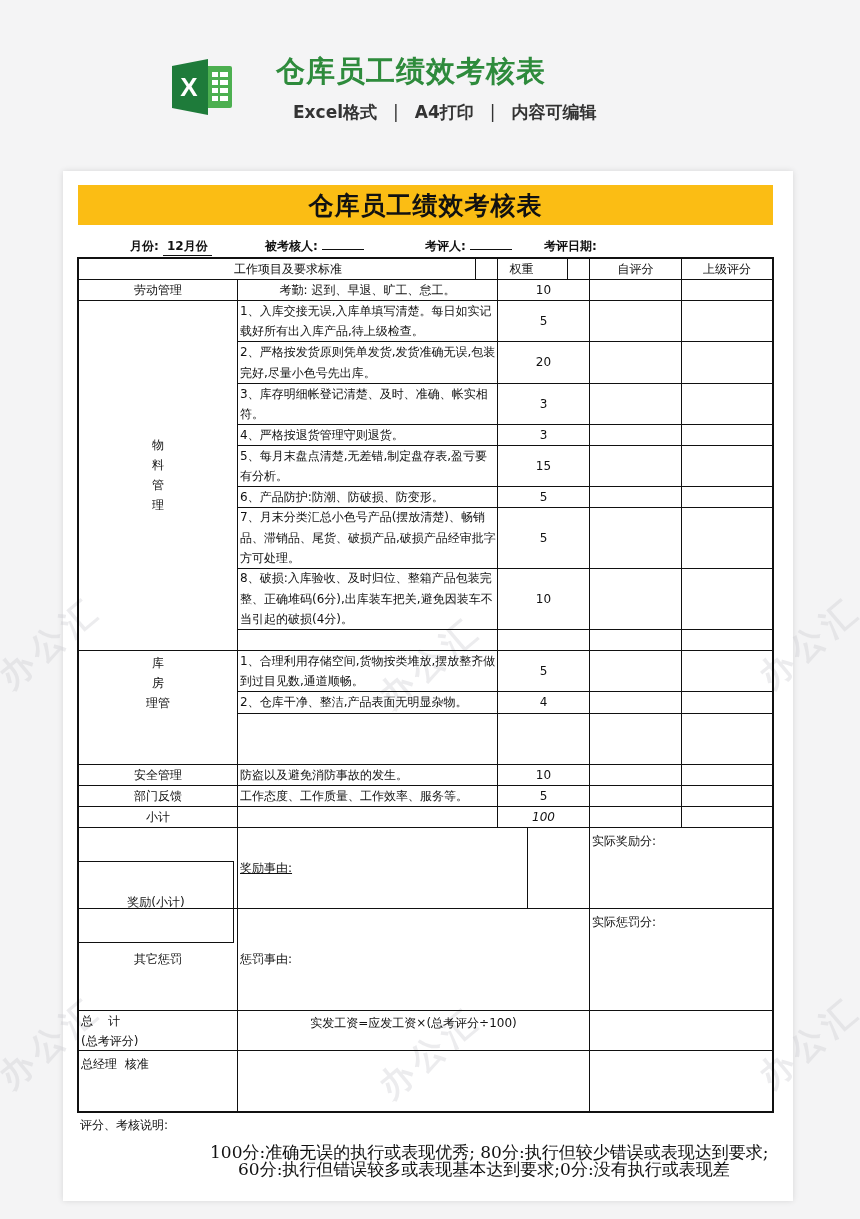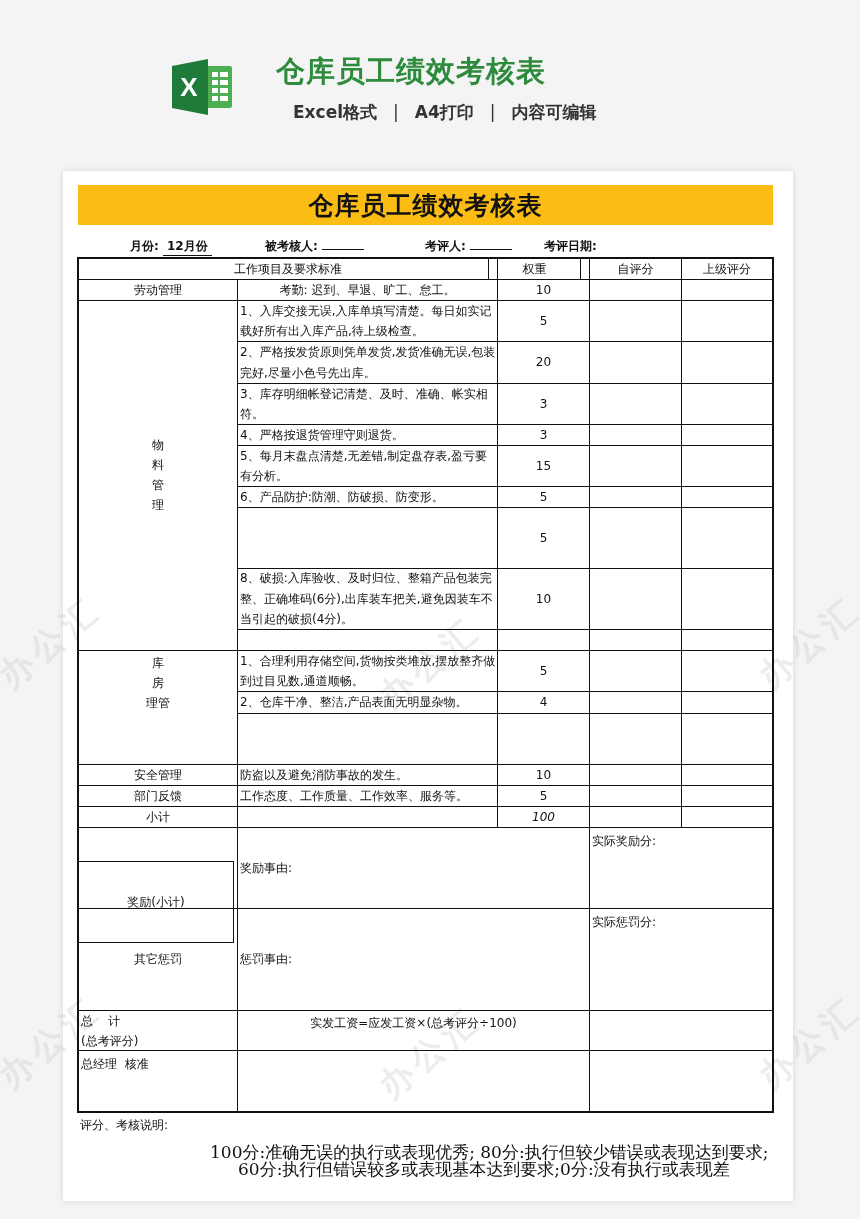--- a/index.html
+++ b/index.html
@@ -103,21 +103,21 @@
   <span class="uline"></span>
 </div>
 <div class="meta" style="left:544px;">
   <span>考评日期:</span>
   <span></span>
 </div>
 
 <div class="grid">
 
   <div class="cell c" style="left:78px;top:258px;width:420px;height:22px;">工作项目及要求标准</div>
-  <div class="cell c" style="left:488px;top:258px;width:93px;height:22px;">权重</div>
+  <div class="cell c" style="left:475px;top:258px;width:93px;height:22px;">权重</div>
   <div class="cell c" style="left:589px;top:258px;width:93px;height:22px;">自评分</div>
   <div class="cell c" style="left:681px;top:258px;width:92px;height:22px;">上级评分</div>
 
   <div class="cell c" style="left:78px;top:279px;width:160px;height:22px;">劳动管理</div>
   <div class="cell c" style="left:237px;top:279px;width:261px;height:22px;">考勤: 迟到、早退、旷工、怠工。</div>
   <div class="cell c" style="left:497px;top:279px;width:93px;height:22px;">10</div>
   <div class="cell" style="left:589px;top:279px;width:93px;height:22px;"></div>
   <div class="cell" style="left:681px;top:279px;width:92px;height:22px;"></div>
 
   <div class="cell top c vert" style="left:78px;top:300px;width:160px;height:351px;padding-top:134px;flex-direction:column;align-items:center;justify-content:flex-start;">
@@ -150,20 +150,21 @@
   <div class="cell l" style="left:237px;top:445px;width:261px;height:42px;">5、每月末盘点清楚,无差错,制定盘存表,盈亏要有分析。</div>
   <div class="cell c" style="left:497px;top:445px;width:93px;height:42px;">15</div>
   <div class="cell" style="left:589px;top:445px;width:93px;height:42px;"></div>
   <div class="cell" style="left:681px;top:445px;width:92px;height:42px;"></div>
 
   <div class="cell l" style="left:237px;top:486px;width:261px;height:22px;">6、产品防护:防潮、防破损、防变形。</div>
   <div class="cell c" style="left:497px;top:486px;width:93px;height:22px;">5</div>
   <div class="cell" style="left:589px;top:486px;width:93px;height:22px;"></div>
   <div class="cell" style="left:681px;top:486px;width:92px;height:22px;"></div>
 
+  <div class="cell l" style="left:237px;top:507px;width:261px;height:62px;">7、月末分类汇总小色号产品(摆放清楚)、畅销品、滞销品、尾货、破损产品,破损产品经审批字方可处理。</div>
   <div class="cell c" style="left:497px;top:507px;width:93px;height:62px;">5</div>
   <div class="cell" style="left:589px;top:507px;width:93px;height:62px;"></div>
   <div class="cell" style="left:681px;top:507px;width:92px;height:62px;"></div>
 
   <div class="cell l" style="left:237px;top:568px;width:261px;height:62px;">8、破损:入库验收、及时归位、整箱产品包装完整、正确堆码(6分),出库装车把关,避免因装车不当引起的破损(4分)。</div>
   <div class="cell c" style="left:497px;top:568px;width:93px;height:62px;">10</div>
   <div class="cell" style="left:589px;top:568px;width:93px;height:62px;"></div>
   <div class="cell" style="left:681px;top:568px;width:92px;height:62px;"></div>
 
   <div class="cell l" style="left:237px;top:629px;width:261px;height:22px;"></div>
@@ -204,21 +205,21 @@
   <div class="cell" style="left:589px;top:785px;width:93px;height:22px;"></div>
   <div class="cell" style="left:681px;top:785px;width:92px;height:22px;"></div>
 
   <div class="cell c" style="left:78px;top:806px;width:160px;height:22px;">小计</div>
   <div class="cell l" style="left:237px;top:806px;width:261px;height:22px;"></div>
   <div class="cell c" style="left:497px;top:806px;width:93px;height:22px;font-style:italic;">100</div>
   <div class="cell" style="left:589px;top:806px;width:93px;height:22px;"></div>
   <div class="cell" style="left:681px;top:806px;width:92px;height:22px;"></div>
 
   <div class="cell c" style="left:78px;top:861px;width:156px;height:82px;">奖励(小计)</div>
-  <div class="cell l" style="left:237px;top:827px;width:353px;height:82px;">奖励事由:</div>
+  <div class="cell l" style="left:237px;top:827px;width:291px;height:82px;text-decoration:underline;">奖励事由:</div>
   <div class="cell l top" style="left:589px;top:827px;width:184px;height:82px;padding-top:3px;">实际奖励分:</div>
 
   <div class="cell c" style="left:78px;top:908px;width:160px;height:103px;">其它惩罚</div>
   <div class="cell l" style="left:237px;top:908px;width:353px;height:103px;">惩罚事由:</div>
   <div class="cell l top" style="left:589px;top:908px;width:184px;height:103px;padding-top:3px;">实际惩罚分:</div>
 
   <div class="cell l top" style="left:78px;top:1010px;width:160px;height:41px;flex-direction:column;align-items:flex-start;line-height:20px;padding-left:2px;">
     <span style="white-space:pre;">总    计</span>
     <span>(总考评分)</span>
   </div>

